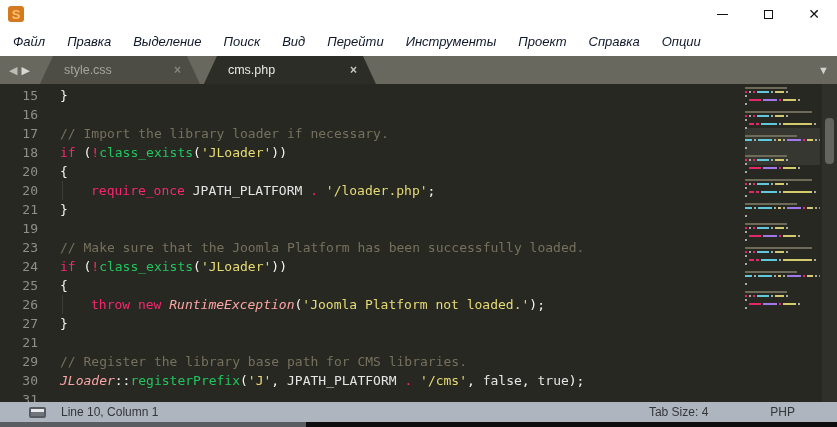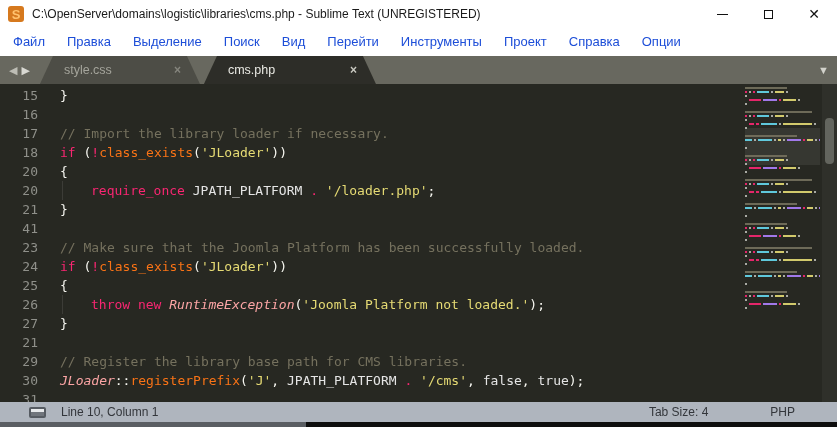--- a/index.html
+++ b/index.html
@@ -25,21 +25,21 @@
     font-size:12px; color:#111; cursor:default;
   }
   .win-btn .bar { width:11px; height:1px; background:#111; display:block; }
   .win-btn .box { width:9px; height:9px; border:1px solid #111; display:block; }
   .win-btn.close { font-size:14px; }
   
   .menubar {
     position:absolute; top:28px; left:0; width:837px; height:28px;
     background:#ffffff; display:flex; align-items:center; padding-left:2px;
   }
-  .menu-item { font-size:13px; color:#1d4ed8; padding:0 11px; line-height:28px; white-space:nowrap; }
+  .menu-item { font-size:13px; color:#0f172a; padding:0 11px; line-height:28px; white-space:nowrap;font-style:italic; }
   
   .tabbar {
     position:absolute; top:56px; left:0; width:837px; height:28px;
     background:#68685f; display:flex; align-items:stretch;
   }
   .nav-arrows { display:flex; align-items:center; padding-left:9px; gap:4px; }
   .nav-arrow { font-size:11px; color:#d8d8d2; line-height:1; }
   .nav-arrow.back { color:#bdbdb5; }
   .tab-strip { display:flex; align-items:stretch; margin-left:10px; }
   .tab {
@@ -67,21 +67,21 @@
   }
   .code-area { position:absolute; top:2px; left:0; right:95px; }
   .crow { display:flex; height:19px; line-height:19px; white-space:pre; }
   .gut { width:38px; text-align:right; color:#8f908a; flex:none; }
   .ctext { margin-left:22px; color:#f8f8f2; }
   .ind {
     display:inline-block; width:29px; height:19px; vertical-align:top;
     margin-left:2px; border-left:1px solid rgba(248,248,242,0.10);
   }
   .tk-k  { color:#f92672; }
-  .tk-f  { color:#f97316;margin-top:32px; }
+  .tk-f  { color:#22c55e;margin-top:32px; }
   .tk-ci { color:#fca5a5; font-style:italic; }
   .tk-s  { color:#e6db74; }
   .tk-n  { color:#e5e5e5; }
   .tk-c  { color:#75715e; }
   .tk-d  { color:#f8f8f2; }
   
   .minimap {
     position:absolute; top:0; right:17px; width:75px; height:318px; overflow:hidden;
     padding-top:3px;
   }
@@ -116,21 +116,20 @@
   .bottomstrip { position:absolute; top:422px; left:0; width:837px; height:5px; background:#0e0e0e; }
   .bottomstrip .seg { position:absolute; left:0; top:0; width:306px; height:5px; background:#5a5e63; }
 </style>
 </head>
 <body>
 
 <div class="window">
 
   <div class="titlebar">
     <div class="app-icon">S</div>
-    <div class="title-text">C:\OpenServer\domains\logistic\libraries\cms.php - Sublime Text (UNREGISTERED)</div>
     <div class="win-controls">
       <div class="win-btn">
           <span class="bar"></span>
         </div>
       <div class="win-btn">
           <span class="box"></span>
         </div>
       <div class="win-btn close">
           <span>✕</span>
         </div>
@@ -170,21 +169,21 @@
 
   <div class="editor">
     <div class="code-area">
         <div class="crow"><span class="gut">15</span><span class="ctext"><span class="tk-d">}</span></span></div>
         <div class="crow"><span class="gut">16</span><span class="ctext"></span></div>
         <div class="crow"><span class="gut">17</span><span class="ctext"><span class="tk-c">// Import the library loader if necessary.</span></span></div>
         <div class="crow"><span class="gut">18</span><span class="ctext"><span class="tk-k">if</span><span class="tk-d"> (</span><span class="tk-k">!</span><span class="tk-f">class_exists</span><span class="tk-d">(</span><span class="tk-s">'JLoader'</span><span class="tk-d">))</span></span></div>
         <div class="crow"><span class="gut">20</span><span class="ctext"><span class="tk-d">{</span></span></div>
         <div class="crow"><span class="gut">20</span><span class="ctext"><span class="ind"></span><span class="tk-k">require_once</span><span class="tk-d"> </span><span class="tk-n">JPATH_PLATFORM</span><span class="tk-d"> </span><span class="tk-k">.</span><span class="tk-d"> </span><span class="tk-s">'/loader.php'</span><span class="tk-d">;</span></span></div>
         <div class="crow"><span class="gut">21</span><span class="ctext"><span class="tk-d">}</span></span></div>
-        <div class="crow"><span class="gut">41</span><span class="ctext"></span></div>
+        <div class="crow"><span class="gut">19</span><span class="ctext"></span></div>
         <div class="crow"><span class="gut">23</span><span class="ctext"><span class="tk-c">// Make sure that the Joomla Platform has been successfully loaded.</span></span></div>
         <div class="crow"><span class="gut">24</span><span class="ctext"><span class="tk-k">if</span><span class="tk-d"> (</span><span class="tk-k">!</span><span class="tk-f">class_exists</span><span class="tk-d">(</span><span class="tk-s">'JLoader'</span><span class="tk-d">))</span></span></div>
         <div class="crow"><span class="gut">25</span><span class="ctext"><span class="tk-d">{</span></span></div>
         <div class="crow"><span class="gut">26</span><span class="ctext"><span class="ind"></span><span class="tk-k">throw</span><span class="tk-d"> </span><span class="tk-k">new</span><span class="tk-d"> </span><span class="tk-ci">RuntimeException</span><span class="tk-d">(</span><span class="tk-s">'Joomla Platform not loaded.'</span><span class="tk-d">);</span></span></div>
         <div class="crow"><span class="gut">27</span><span class="ctext"><span class="tk-d">}</span></span></div>
         <div class="crow"><span class="gut">21</span><span class="ctext"></span></div>
         <div class="crow"><span class="gut">29</span><span class="ctext"><span class="tk-c">// Register the library base path for CMS libraries.</span></span></div>
         <div class="crow"><span class="gut">30</span><span class="ctext"><span class="tk-ci">JLoader</span><span class="tk-d">::</span><span class="tk-f">registerPrefix</span><span class="tk-d">(</span><span class="tk-s">'J'</span><span class="tk-d">, </span><span class="tk-n">JPATH_PLATFORM</span><span class="tk-d"> </span><span class="tk-k">.</span><span class="tk-d"> </span><span class="tk-s">'/cms'</span><span class="tk-d">, </span><span class="tk-n">false</span><span class="tk-d">, </span><span class="tk-n">true</span><span class="tk-d">);</span></span></div>
         <div class="crow"><span class="gut">31</span><span class="ctext"></span></div>
       </div>

